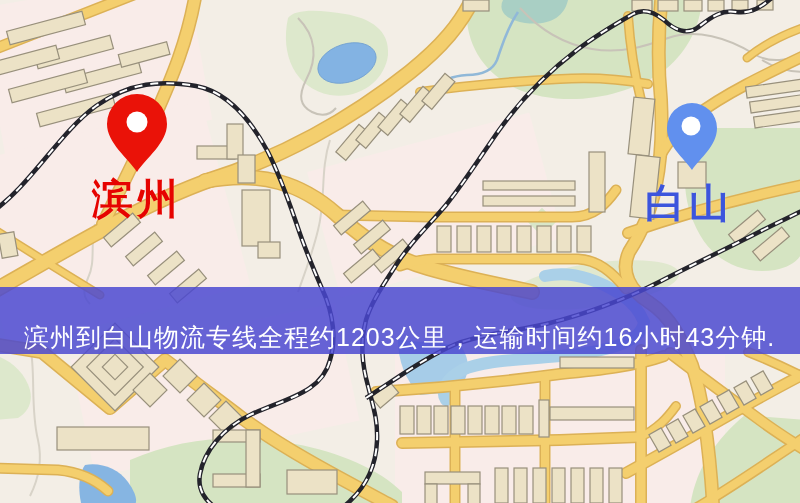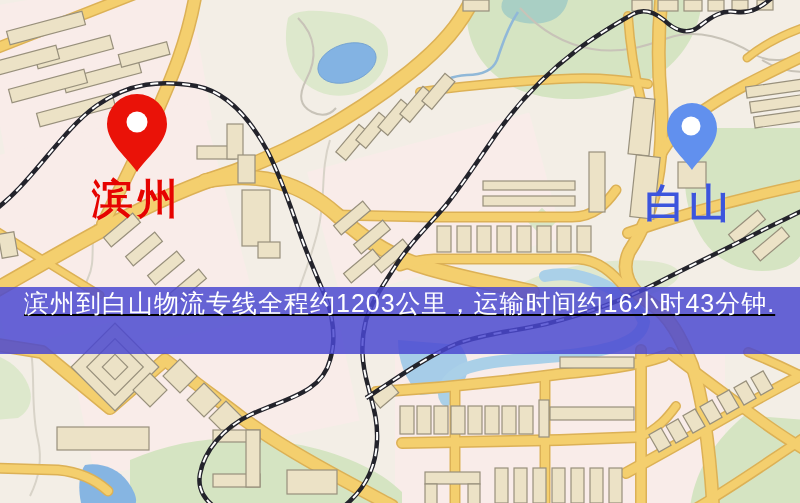--- a/index.html
+++ b/index.html
@@ -2,21 +2,21 @@
 <html><head>
 <meta charset="utf-8">
 <style>
   html,body{margin:0;padding:0;background:#888;}
   .stage{position:relative;width:800px;height:503px;overflow:hidden;
          font-family:"Liberation Sans","DejaVu Sans",sans-serif;background:#f3eee6;}
   .stage svg{position:absolute;left:0;top:0;display:block;}
   .bld rect, .bld path{fill:#ece2c6;stroke:#98907c;stroke-width:1.2;}
   .city-label{position:absolute;font-weight:bold;font-size:41px;line-height:1;
               letter-spacing:4px;white-space:nowrap;text-shadow:0 0 2px rgba(255,255,255,.35);}
-  .banner{position:absolute;left:0;width:800px;display:flex;align-items:flex-start;text-decoration:underline;}
+  .banner{position:absolute;left:0;width:800px;display:flex;align-items:flex-end;}
   .banner-text{padding-left:24px;font-size:25px;letter-spacing:1px;white-space:nowrap;}
 </style>
 </head>
 <body>
 
 <div class="stage">
 <svg width="800" height="503" viewBox="0 0 800 503">
   <defs>
     <path id="rd1" d="M -8,292 C 70,248 140,205 210,180 C 280,158 350,120 410,72 C 440,48 462,24 476,-8"></path>
     <path id="rd2" d="M 205,181 C 262,170 302,184 336,214 C 362,238 392,258 428,268 C 470,280 500,285 532,292"></path>

